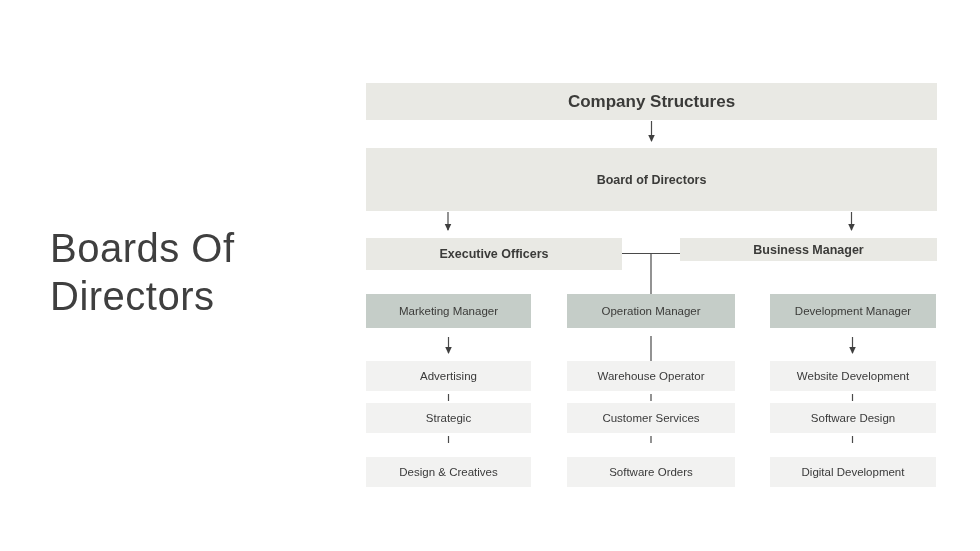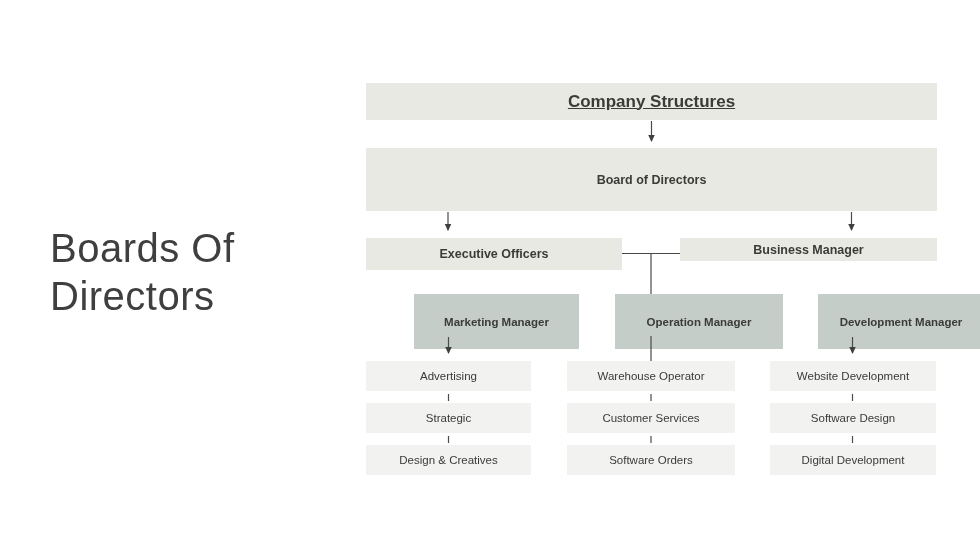--- a/index.html
+++ b/index.html
@@ -32,34 +32,34 @@
     align-items: center;
     justify-content: center;
     text-align: center;
     color: #3b3b39;
     box-sizing: border-box;
   }
   .box-light   { background: #e9e9e4; }
   .box-manager { background: #c5cdc8; }
   .box-item    { background: #f2f2f1; }
 
-  .root-box     { left: 366px; top: 83px;  width: 571px; height: 37px; font-size: 17px; font-weight: 700; text-decoration: underline; }
+  .root-box     { left: 366px; top: 83px;  width: 571px; height: 37px; font-size: 17px; font-weight: 700; }
   .board-box    { left: 366px; top: 148px; width: 571px; height: 63px; font-size: 12.5px; font-weight: 700; }
   .exec-box     { left: 366px; top: 238px; width: 256px; height: 32px; font-size: 12.5px; font-weight: 700; }
   .business-box { left: 680px; top: 238px; width: 257px; height: 23px; font-size: 12.5px; font-weight: 700; }
 
-  .manager-box  { top: 294px; height: 55px; font-size: 11.5px; font-weight: 700; margin-left: 48px; }
+  .manager-box  { top: 294px; height: 34px; font-size: 11.5px; font-weight: 400; }
   .mgr-col1 { left: 366px; width: 165px; }
   .mgr-col2 { left: 567px; width: 168px; }
   .mgr-col3 { left: 770px; width: 166px; }
 
   .item-box { height: 30px; font-size: 11.5px; font-weight: 400; color: #3a3a3a; }
   .item-row1 { top: 361px; }
   .item-row2 { top: 403px; }
-  .item-row3 { top: 445px; }
+  .item-row3 { top: 457px; }
 
   .connector-svg {
     position: absolute;
     left: 0;
     top: 0;
     pointer-events: none;
   }
 </style>
 </head>
 <body>

